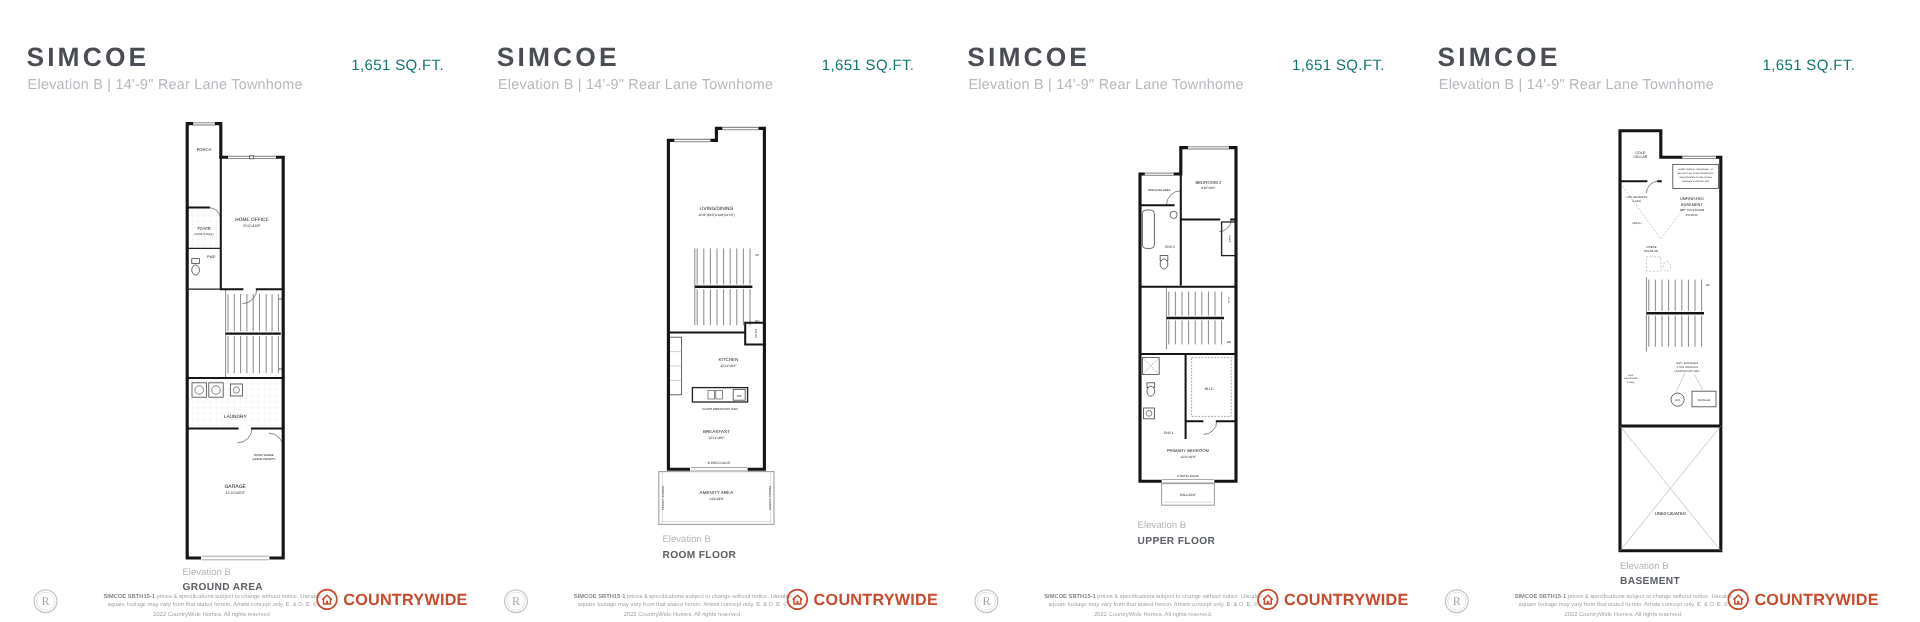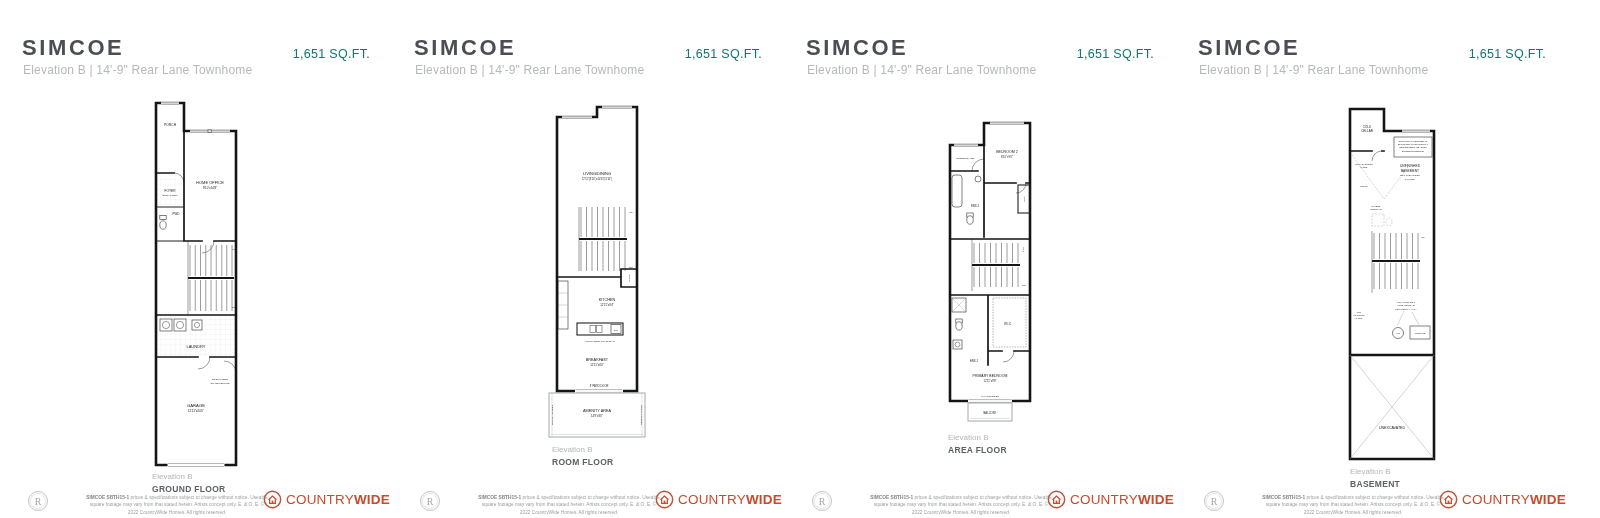--- a/index.html
+++ b/index.html
@@ -27,21 +27,21 @@
 
   .rbadge{position:absolute;left:28px;top:470px;width:18px;height:18px;border:1px solid #c3c6c9;
     border-radius:50%;color:#a4a7ab;font-family:"Liberation Serif",serif;font-size:10px;
     display:flex;align-items:center;justify-content:center;
     box-shadow:inset 0 0 0 1.2px #fff,inset 0 0 0 1.8px #d8dadc;}
   .disc{position:absolute;left:84px;top:473px;width:186px;margin:0;font-size:4.8px;
     color:#9b9ea2;line-height:1.55;text-align:center;}
   .disc-b{font-weight:700;color:#82858a;}
   .logo{position:absolute;left:263px;top:469px;display:flex;align-items:center;gap:4px;}
   .logo-text{font-size:13.5px;letter-spacing:.2px;color:#c94b2e;white-space:nowrap;}
-  .lg1{font-weight:400;} .lg2{font-weight:700;}
+  .lg1{font-weight:700;} .lg2{font-weight:700;}
 
   
   .plan text{font-family:"Liberation Sans",sans-serif;fill:#1b1b1b;text-anchor:middle;}
   .dim{fill:#333;}
   .w3{stroke:#151515;stroke-width:2.6;fill:none;stroke-linecap:square;}
   .w2{stroke:#151515;stroke-width:1.7;fill:none;stroke-linecap:square;}
   .w1{stroke:#222;stroke-width:1.1;fill:none;}
   .rail{stroke:#151515;stroke-width:2;fill:none;}
   .t{stroke:#4a4a4a;stroke-width:.55;fill:none;}
   .h{stroke:#9b9b9b;stroke-width:.4;fill:none;}
@@ -123,21 +123,21 @@
       <text x="84" y="209" font-size="2.4">DN</text>
       <text x="46" y="249" font-size="4">LAUNDRY</text>
       <text x="70" y="281" font-size="2.3" class="dim">DOOR WHERE</text>
       <text x="70" y="284.5" font-size="2.3" class="dim">GRADE PERMITS</text>
       <text x="46" y="308" font-size="4.2">GARAGE</text>
       <text x="46" y="313" font-size="3" class="dim">12'11"x20'0"</text>
     </svg>
 
     <div class="caption">
       <div class="cap1">Elevation B</div>
-      <div class="cap2">GROUND FLOOR</div>
+      <div class="cap2">GROUND AREA</div>
     </div>
 
     <div class="rbadge">
         <span>R</span>
       </div>
     <p class="disc"><span class="disc-b">SIMCOE SBTH15-1</span> <span>prices &amp; specifications subject to change without notice. Useable square footage may vary from that stated herein. Artists concept only. E. &amp; O. E. © 2022 CountryWide Homes. All rights reserved.</span></p>
     <div class="logo">
       <svg width="19" height="19" viewBox="0 0 20 20">
         <circle cx="10" cy="10" r="8.6" fill="none" stroke="#c94b2e" stroke-width="1.5"></circle>
         <path d="M5.8 10.2L10 6.4L14.2 10.2" fill="none" stroke="#c94b2e" stroke-width="1.3"></path>
@@ -281,21 +281,21 @@
       <text x="30" y="243" font-size="2.8">ENS.1</text>
       <text x="64" y="206" font-size="3">W.I.C.</text>
       <text x="46" y="258" font-size="3.5">PRIMARY BEDROOM</text>
       <text x="46" y="262.6" font-size="2.7" class="dim">12'11"x9'8"</text>
       <text x="46" y="278.4" font-size="2.5">6' PATIO DOOR</text>
       <text x="46" y="294.5" font-size="2.7" fill="#333">BALCONY</text>
     </svg>
 
     <div class="caption">
       <div class="cap1">Elevation B</div>
-      <div class="cap2">AREA FLOOR</div>
+      <div class="cap2">UPPER FLOOR</div>
     </div>
 
     <div class="rbadge">
         <span>R</span>
       </div>
     <p class="disc"><span class="disc-b">SIMCOE SBTH15-1</span> <span>prices &amp; specifications subject to change without notice. Useable square footage may vary from that stated herein. Artists concept only. E. &amp; O. E. © 2022 CountryWide Homes. All rights reserved.</span></p>
     <div class="logo">
       <svg width="19" height="19" viewBox="0 0 20 20">
         <circle cx="10" cy="10" r="8.6" fill="none" stroke="#c94b2e" stroke-width="1.5"></circle>
         <path d="M5.8 10.2L10 6.4L14.2 10.2" fill="none" stroke="#c94b2e" stroke-width="1.3"></path>

